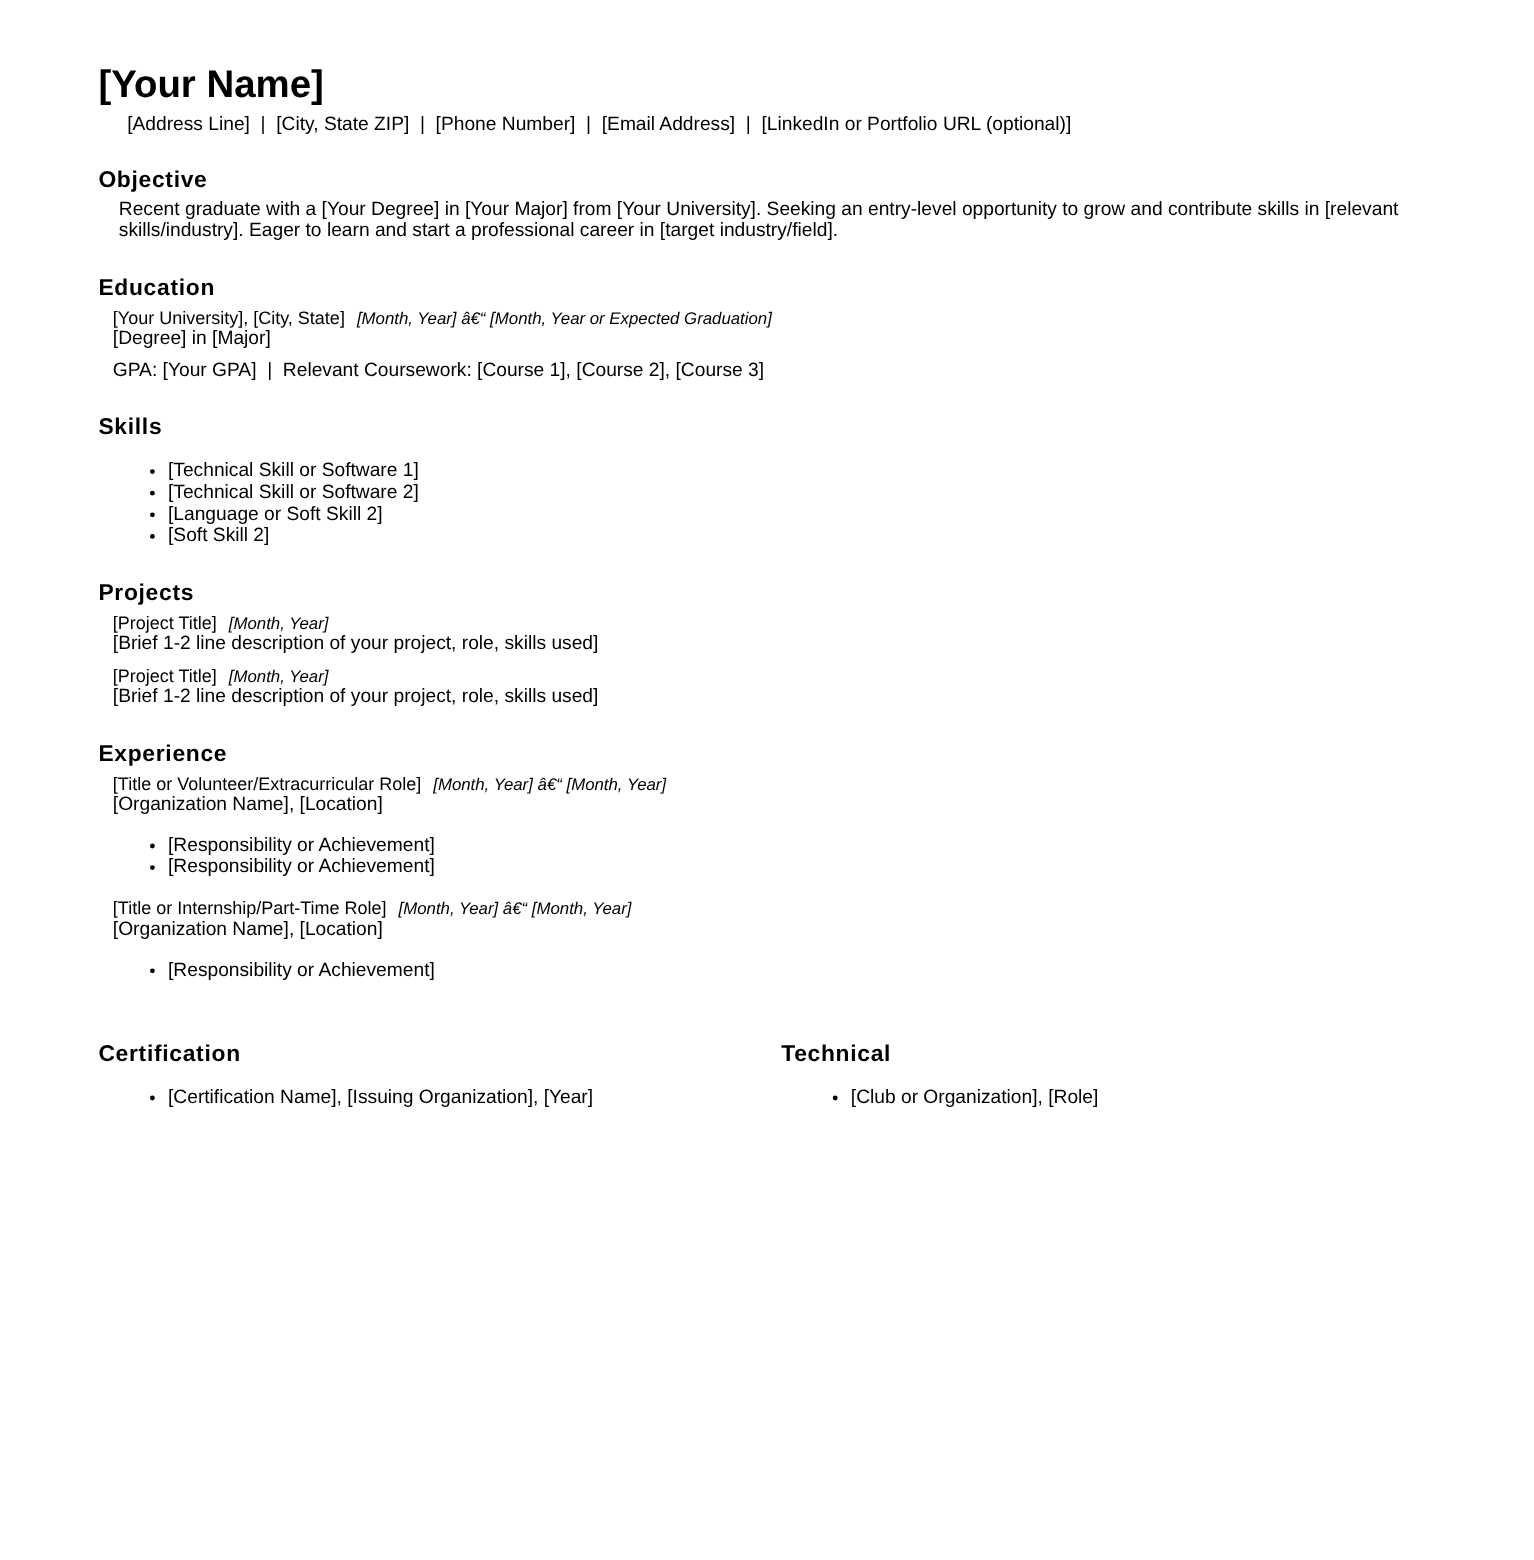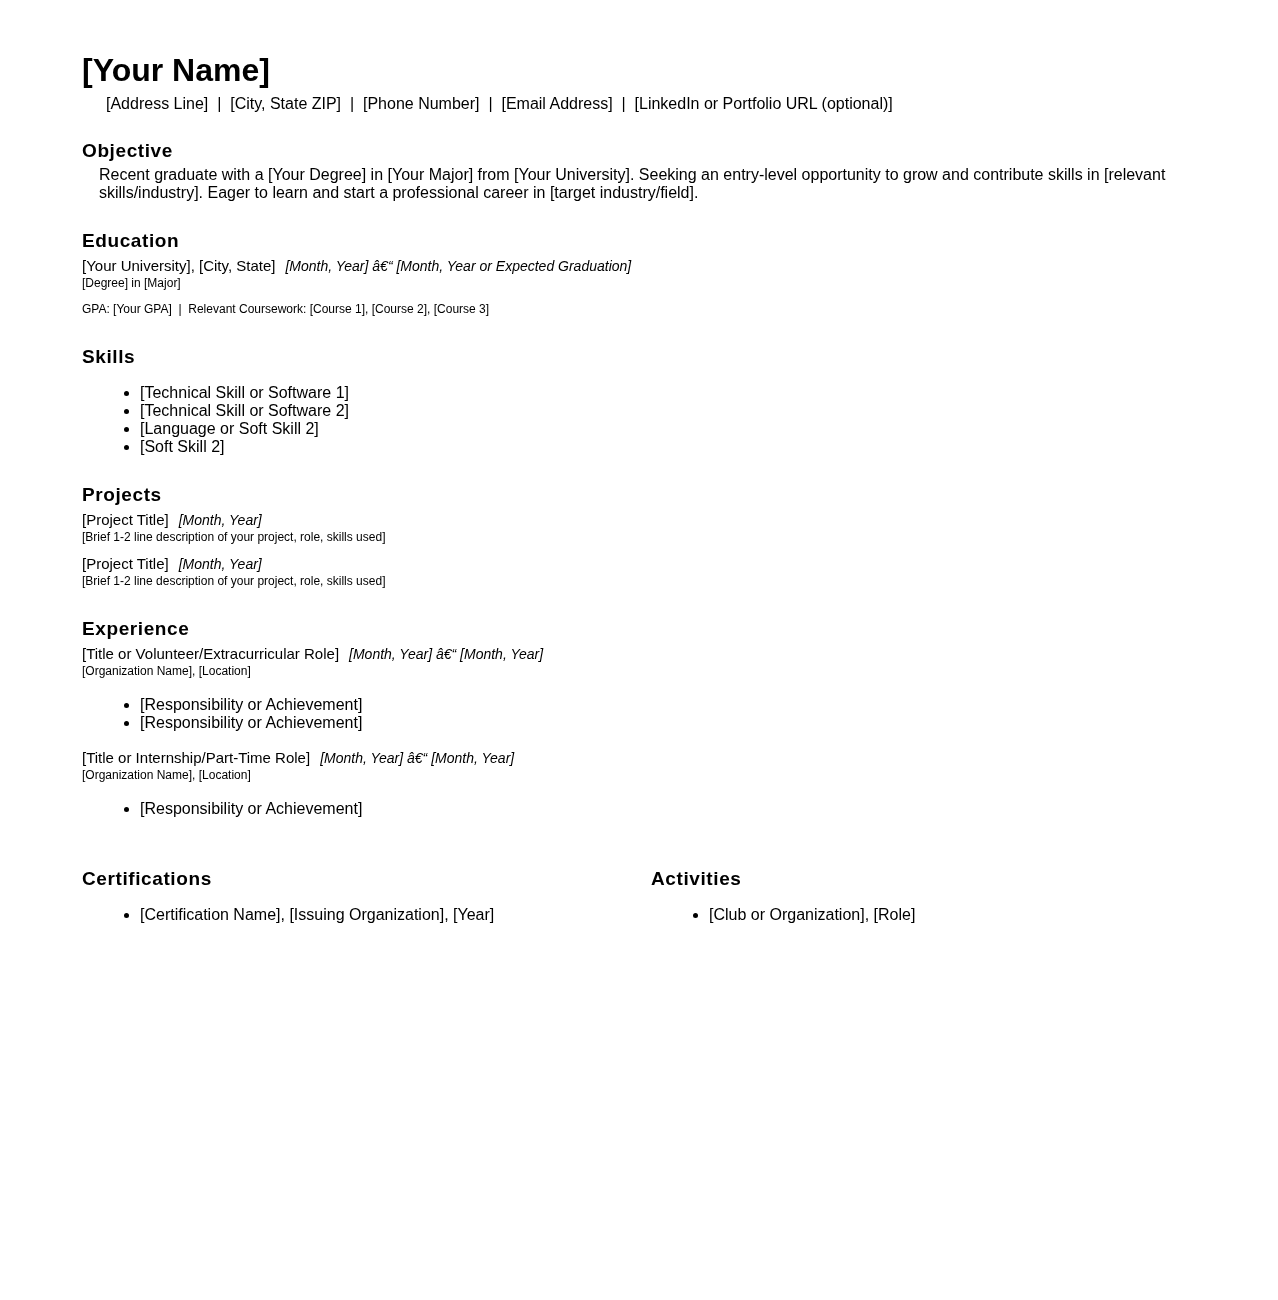--- a/index.html
+++ b/index.html
@@ -13,24 +13,24 @@
       font-size: 32px; font-weight: bold; line-height: 38px; white-space: nowrap;
     }
     .contact {
       position: absolute; top: 94px; left: 0; font-size: 16px; line-height: 19px; white-space: nowrap;
     }
     .sec-title {
       position: absolute; left: 0; margin: 0; font-size: 19px; font-weight: bold;
       letter-spacing: 0.6px; line-height: 22px; white-space: nowrap;
     }
     .body-text { position: absolute; left: 17px; font-size: 16px; line-height: 18px; width: 1080px; }
-    .line { position: absolute; left: 0; white-space: nowrap; }
+    .line { position: absolute; left: 12px; white-space: nowrap; }
     .sub { font-size: 15px; line-height: 18px; }
     .date { font-size: 14px; font-style: italic; margin-left: 10px; }
-    .main16 { font-size: 12px; line-height: 18px; }
+    .main16 { font-size: 16px; line-height: 18px; }
     ul.list { position: absolute; left: 0; margin: 0; padding: 0 0 0 58px; font-size: 16px; line-height: 18px; }
     ul.list li { margin: 0; padding: 0; white-space: nowrap; }
     .col { position: absolute; }
   </style>
 </head>
 <body>
 
 <div class="page">
 
   <h1 class="name">[Your Name]</h1>
@@ -76,25 +76,25 @@
 
   <div class="line" style="top:749px;">
     <span class="sub">[Title or Internship/Part-Time Role]</span><span class="date">[Month, Year] â€“ [Month, Year]</span>
   </div>
   <div class="line main16" style="top:766px;">[Organization Name], [Location]</div>
   <ul class="list" style="top:800px;">
     <li>[Responsibility or Achievement]</li>
   </ul>
 
   <div class="col" style="left:0; top:868px; width:560px;">
-    <h2 class="sec-title" style="top:0;">Certifications</h2>
+    <h2 class="sec-title" style="top:0;">Certification</h2>
     <ul class="list" style="top:38px;">
       <li>[Certification Name], [Issuing Organization], [Year]</li>
     </ul>
   </div>
   <div class="col" style="left:569px; top:868px; width:560px;">
-    <h2 class="sec-title" style="top:0;">Activities</h2>
+    <h2 class="sec-title" style="top:0;">Technical</h2>
     <ul class="list" style="top:38px;">
       <li>[Club or Organization], [Role]</li>
     </ul>
   </div>
 
 </div>
 
 </body></html>

